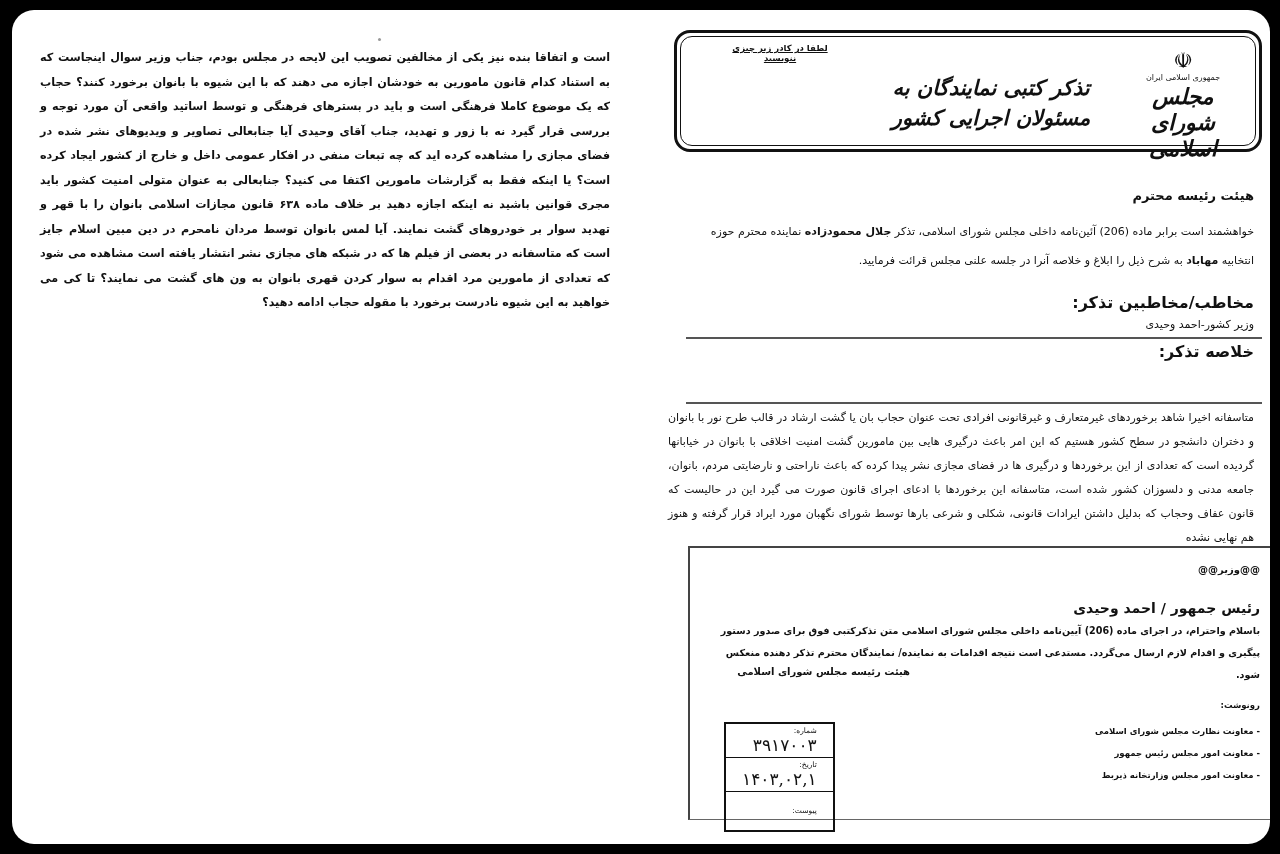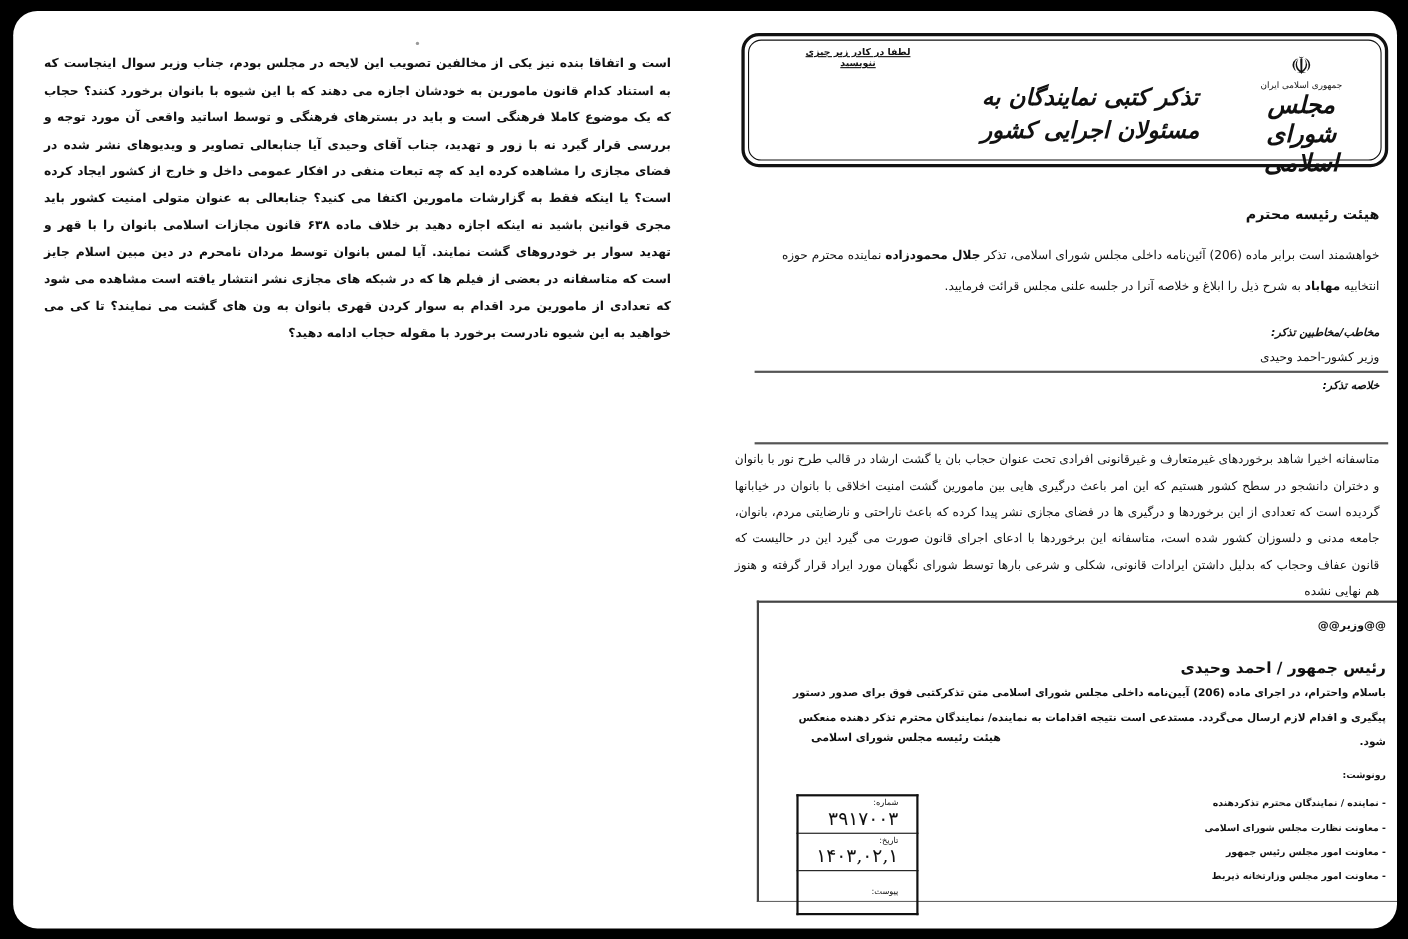--- a/index.html
+++ b/index.html
@@ -42,21 +42,21 @@
   .dash-box {
     position: absolute; left: 8px; top: 28px; width: 150px; height: 82px;
     border: 2px dashed #222; border-radius: 10px; text-align: center;
     font-size: 8.5px; font-weight: bold; line-height: 18px; padding-top: 4px;
   }
 
   .salutation { position: absolute; right: 16px; top: 178px; font-size: 13px; font-weight: bold; }
   .intro { position: absolute; right: 16px; top: 207px; width: 560px; font-size: 11px; line-height: 29px; }
   .intro b { font-weight: bold; }
 
-  .label { font-size: 10px; font-weight: bold; font-style: italic; }
+  .label { font-size: 16px; font-weight: bold; }
   .sec-addr { position: absolute; right: 16px; top: 282px; width: 580px; line-height: 22px; font-size: 11px; }
   .hr { position: absolute; left: 16px; width: 576px; height: 2px; background: #555; }
   .sec-summary { position: absolute; right: 16px; top: 330px; width: 580px; line-height: 24px; font-size: 11px; }
   .sec-body { position: absolute; right: 16px; top: 396px; width: 586px; font-size: 11px; line-height: 24px; text-align: justify; text-align-last: right; }
 
   .reply-box {
     position: absolute; left: 18px; top: 536px; width: 582px; height: 274px;
     border-left: 2px solid #444; border-top: 2px solid #444; border-bottom: 1.5px solid #666;
   }
   .reply-inner { position: absolute; right: 10px; top: 0; width: 560px; font-size: 10px; font-weight: bold; }
@@ -118,21 +118,20 @@
     </div>
 
     <div class="reply-box">
       <div class="reply-inner">
         <div class="rt-minister">@@وزیر@@</div>
         <div class="rt-to">رئیس جمهور / احمد وحیدی</div>
         <div class="rt-body">باسلام واحترام، در اجرای ماده (206) آیین‌نامه داخلی مجلس شورای اسلامی متن تذکرکتبی فوق برای صدور دستور پیگیری و اقدام لازم ارسال می‌گردد. مستدعی است نتیجه اقدامات به نماینده/ نمایندگان محترم تذکر دهنده منعکس شود.</div>
         <div class="rt-sign">هیئت رئیسه مجلس شورای اسلامی</div>
         <div class="rt-cc-title">رونوشت:</div>
         <ul class="rt-cc">
-          <li>- نماینده / نمایندگان محترم تذکردهنده</li>
           <li>- معاونت نظارت مجلس شورای اسلامی</li>
           <li>- معاونت امور مجلس رئیس جمهور</li>
           <li>- معاونت امور مجلس وزارتخانه ذیربط</li>
         </ul>
       </div>
 
       <table class="reg-table">
         <tbody>
             <tr>
           <td><span>شماره:</span> <span class="val">۳۹۱۷۰۰۳</span></td>

